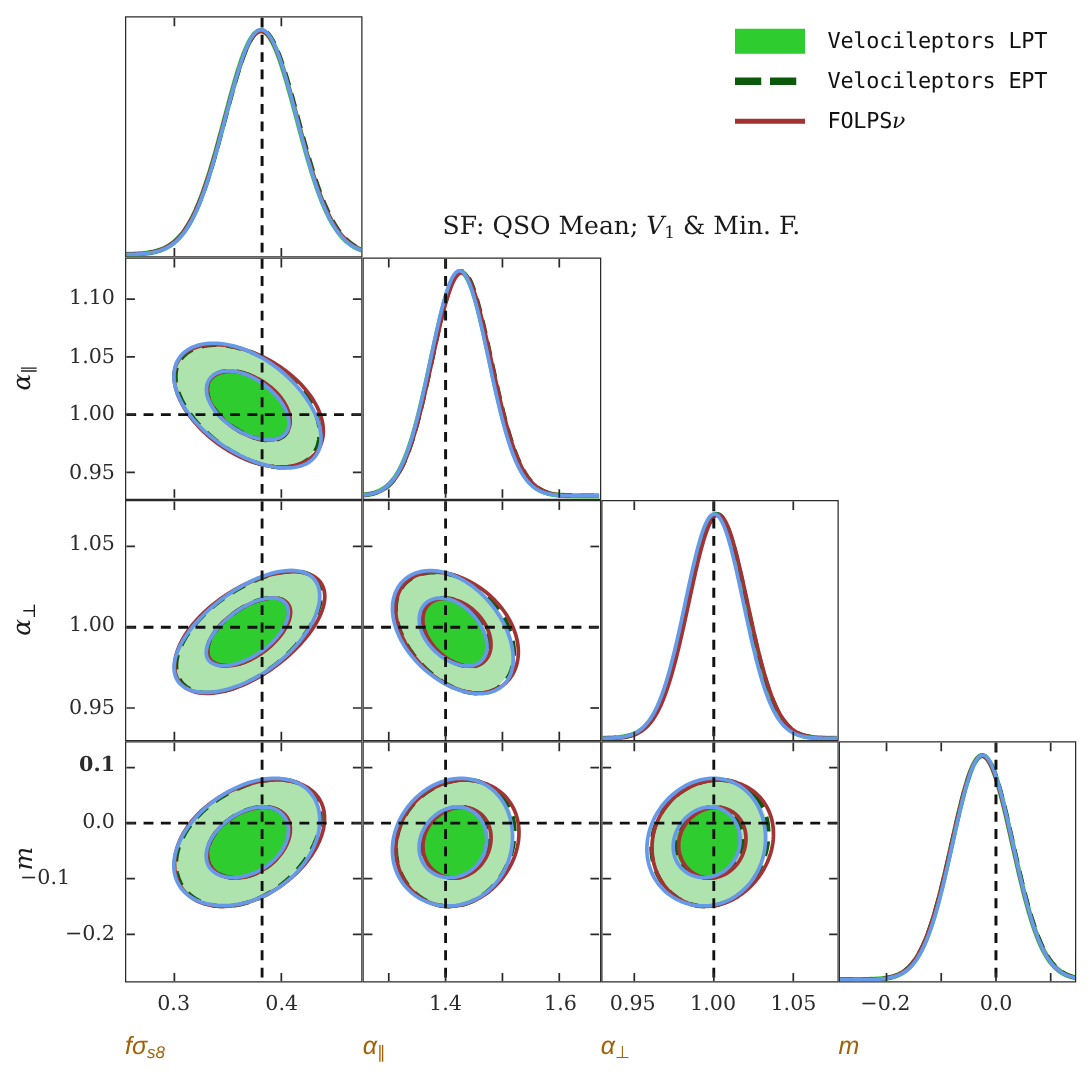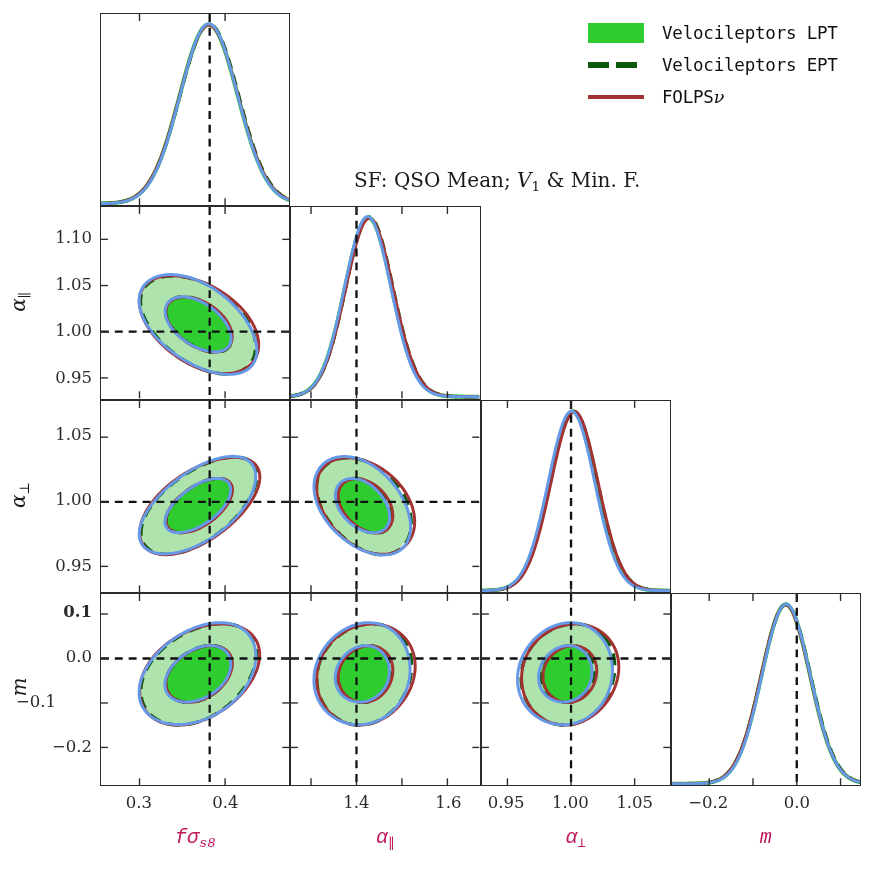--- a/index.html
+++ b/index.html
@@ -2,22 +2,22 @@
 <html><head>
 <meta charset="utf-8">
 <style>
   html,body{margin:0;padding:0;background:#ffffff;}
   body{width:872px;height:872px;font-family:"DejaVu Serif",serif;overflow:hidden;}
   #root{position:relative;width:872px;height:872px;background:#fff;}
 
   .panel{position:absolute;box-sizing:border-box;border:1.3px solid #2b2b2b;background:#fff;}
   .panel svg{display:block;width:100%;height:100%;}
 
-  .axis-label{position:absolute;font-family:Liberation Mono, monospace;color:#be185d;
-              font-size:20px;text-align:center;font-style:italic;}
+  .axis-label{position:absolute;font-family:Liberation Sans, sans-serif;color:#a16207;
+              font-size:20px;text-align:left;font-style:italic;}
   .tick-lab{position:absolute;font-family:"DejaVu Serif",serif;color:#2b2b2b;
             font-size:16.5px;white-space:nowrap;}
   .ylab{position:absolute;font-family:"DejaVu Serif",serif;color:#1a1a1a;font-size:20px;
         font-style:italic;transform-origin:center center;}
 
   
   #legend{position:absolute;left:556px;top:18px;width:310px;}
   .leg-row{display:flex;align-items:center;height:29px;margin-bottom:3px;padding-left:32px;}
   .leg-key{width:56px;height:20px;margin-right:18px;position:relative;flex:none;}
   .leg-fill{width:56px;height:20px;}

